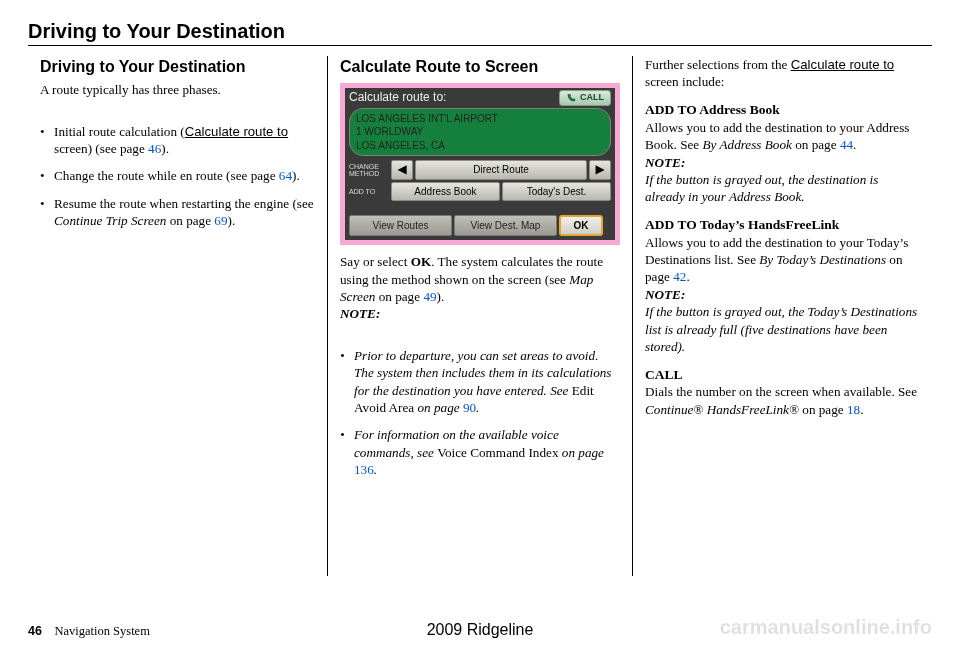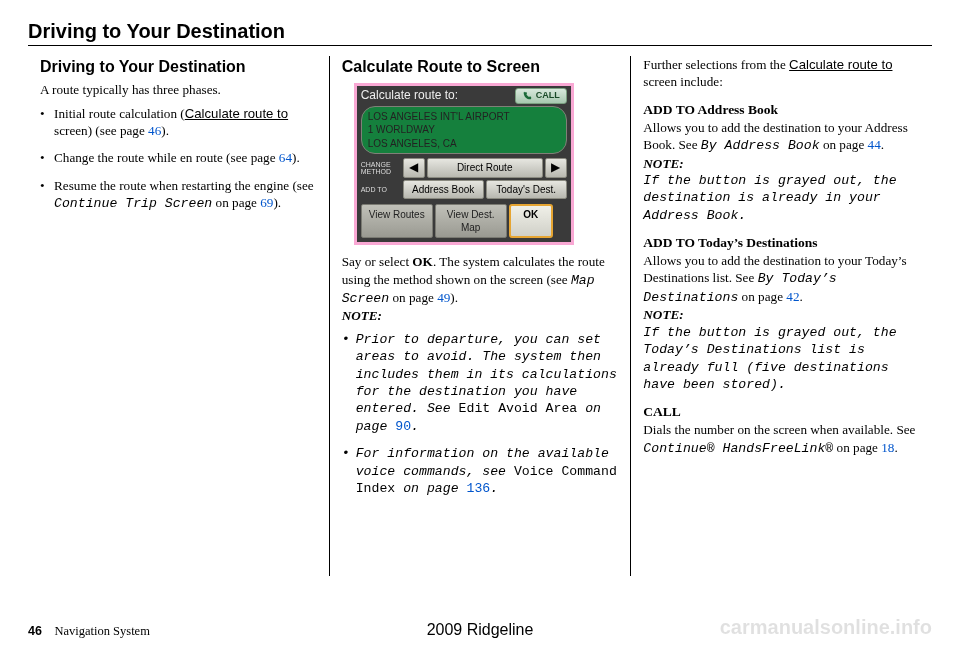--- a/index.html
+++ b/index.html
@@ -37,24 +37,24 @@
     font-weight: bold;
     margin-bottom: 4px;
   }
   .sub-h {
     font-family: Georgia, serif;
     font-weight: bold;
     font-size: 13.5px;
     margin-top: 10px;
   }
   .sans { font-family: Arial, Helvetica, sans-serif; text-decoration: underline; }
-  ul.bullets { list-style: none; padding-left: 0; margin-top: 6px; }
+  ul.bullets { list-style: none; padding-left: 0; margin-top: 24px; }
   ul.bullets li { position: relative; padding-left: 14px; margin-bottom: 10px; }
   ul.bullets li::before { content: "•"; position: absolute; left: 0; top: 0; }
-  .ital { font-style: italic; font-family: Liberation Mono, monospace; }
+  .ital { font-style: italic; }
   .link { color: #0055cc; }
   .note-label { font-style: italic; font-weight: bold; margin-top: 0; }
 
   
   .footer {
     position: absolute;
     bottom: 16px;
     left: 28px;
     right: 28px;
     display: flex;
@@ -75,25 +75,25 @@
   }
   .watermark {
     font-family: Arial, sans-serif;
     font-size: 20px;
     font-weight: bold;
     color: rgba(0,0,0,0.12);
   }
 
   
   .nav-screen {
-    width: 220px;
+    width: 280px;
     height: 162px;
     background: #3a3a3a;
-    border: 3px solid #f9a8d4;
-    margin: 6px 0 8px 12px;
+    border: 5px solid #f9a8d4;
+    margin: 6px 0 8px 0;
     font-family: Arial, sans-serif;
     font-size: 10.5px;
     color: #000;
     display: flex;
     flex-direction: column;
   }
   .ns-header {
     display: flex;
     justify-content: space-between;
     align-items: center;
@@ -146,21 +146,21 @@
     text-align: center;
     padding: 2px 4px;
     flex: 1;
     font-size: 10px;
   }
   .ns-btn.small { flex: 0 0 22px; font-size: 12px; line-height: 1; }
   .ns-btn.wide { flex: 1.2; }
   .ns-bottom {
     display: flex;
     gap: 2px;
-    padding: 2px 18px 4px 4px;
+    padding: 2px 12px 4px 4px;
     margin-top: auto;
   }
   .ns-bbtn {
     flex: 1;
     background: linear-gradient(#c0c0b8,#9a9a92);
     border: 1px solid #7a7a72;
     border-radius: 2px;
     text-align: center;
     padding: 3px 2px;
     font-size: 10px;
@@ -264,21 +264,21 @@
       <span>Further selections from the </span><span class="sans">Calculate route to</span><span> screen include:</span>
     </div>
 
     <div class="sub-h">ADD TO Address Book</div>
     <div>
       <span>Allows you to add the destination to your Address Book. See </span><span class="ital">By Address Book</span><span> on page </span><span class="link">44</span><span>.</span>
     </div>
     <div class="note-label">NOTE:</div>
     <div class="ital">If the button is grayed out, the destination is already in your Address Book.</div>
 
-    <div class="sub-h">ADD TO Today’s Destinations</div>
+    <div class="sub-h">ADD TO Today’s HandsFreeLink</div>
     <div>
       <span>Allows you to add the destination to your Today’s Destinations list. See </span><span class="ital">By Today’s Destinations</span><span> on page </span><span class="link">42</span><span>.</span>
     </div>
     <div class="note-label">NOTE:</div>
     <div class="ital">If the button is grayed out, the Today’s Destinations list is already full (five destinations have been stored).</div>
 
     <div class="sub-h">CALL</div>
     <div>
       <span>Dials the number on the screen when available. See </span><span class="ital">Continue® HandsFreeLink®</span><span> on page </span><span class="link">18</span><span>.</span>
     </div>

